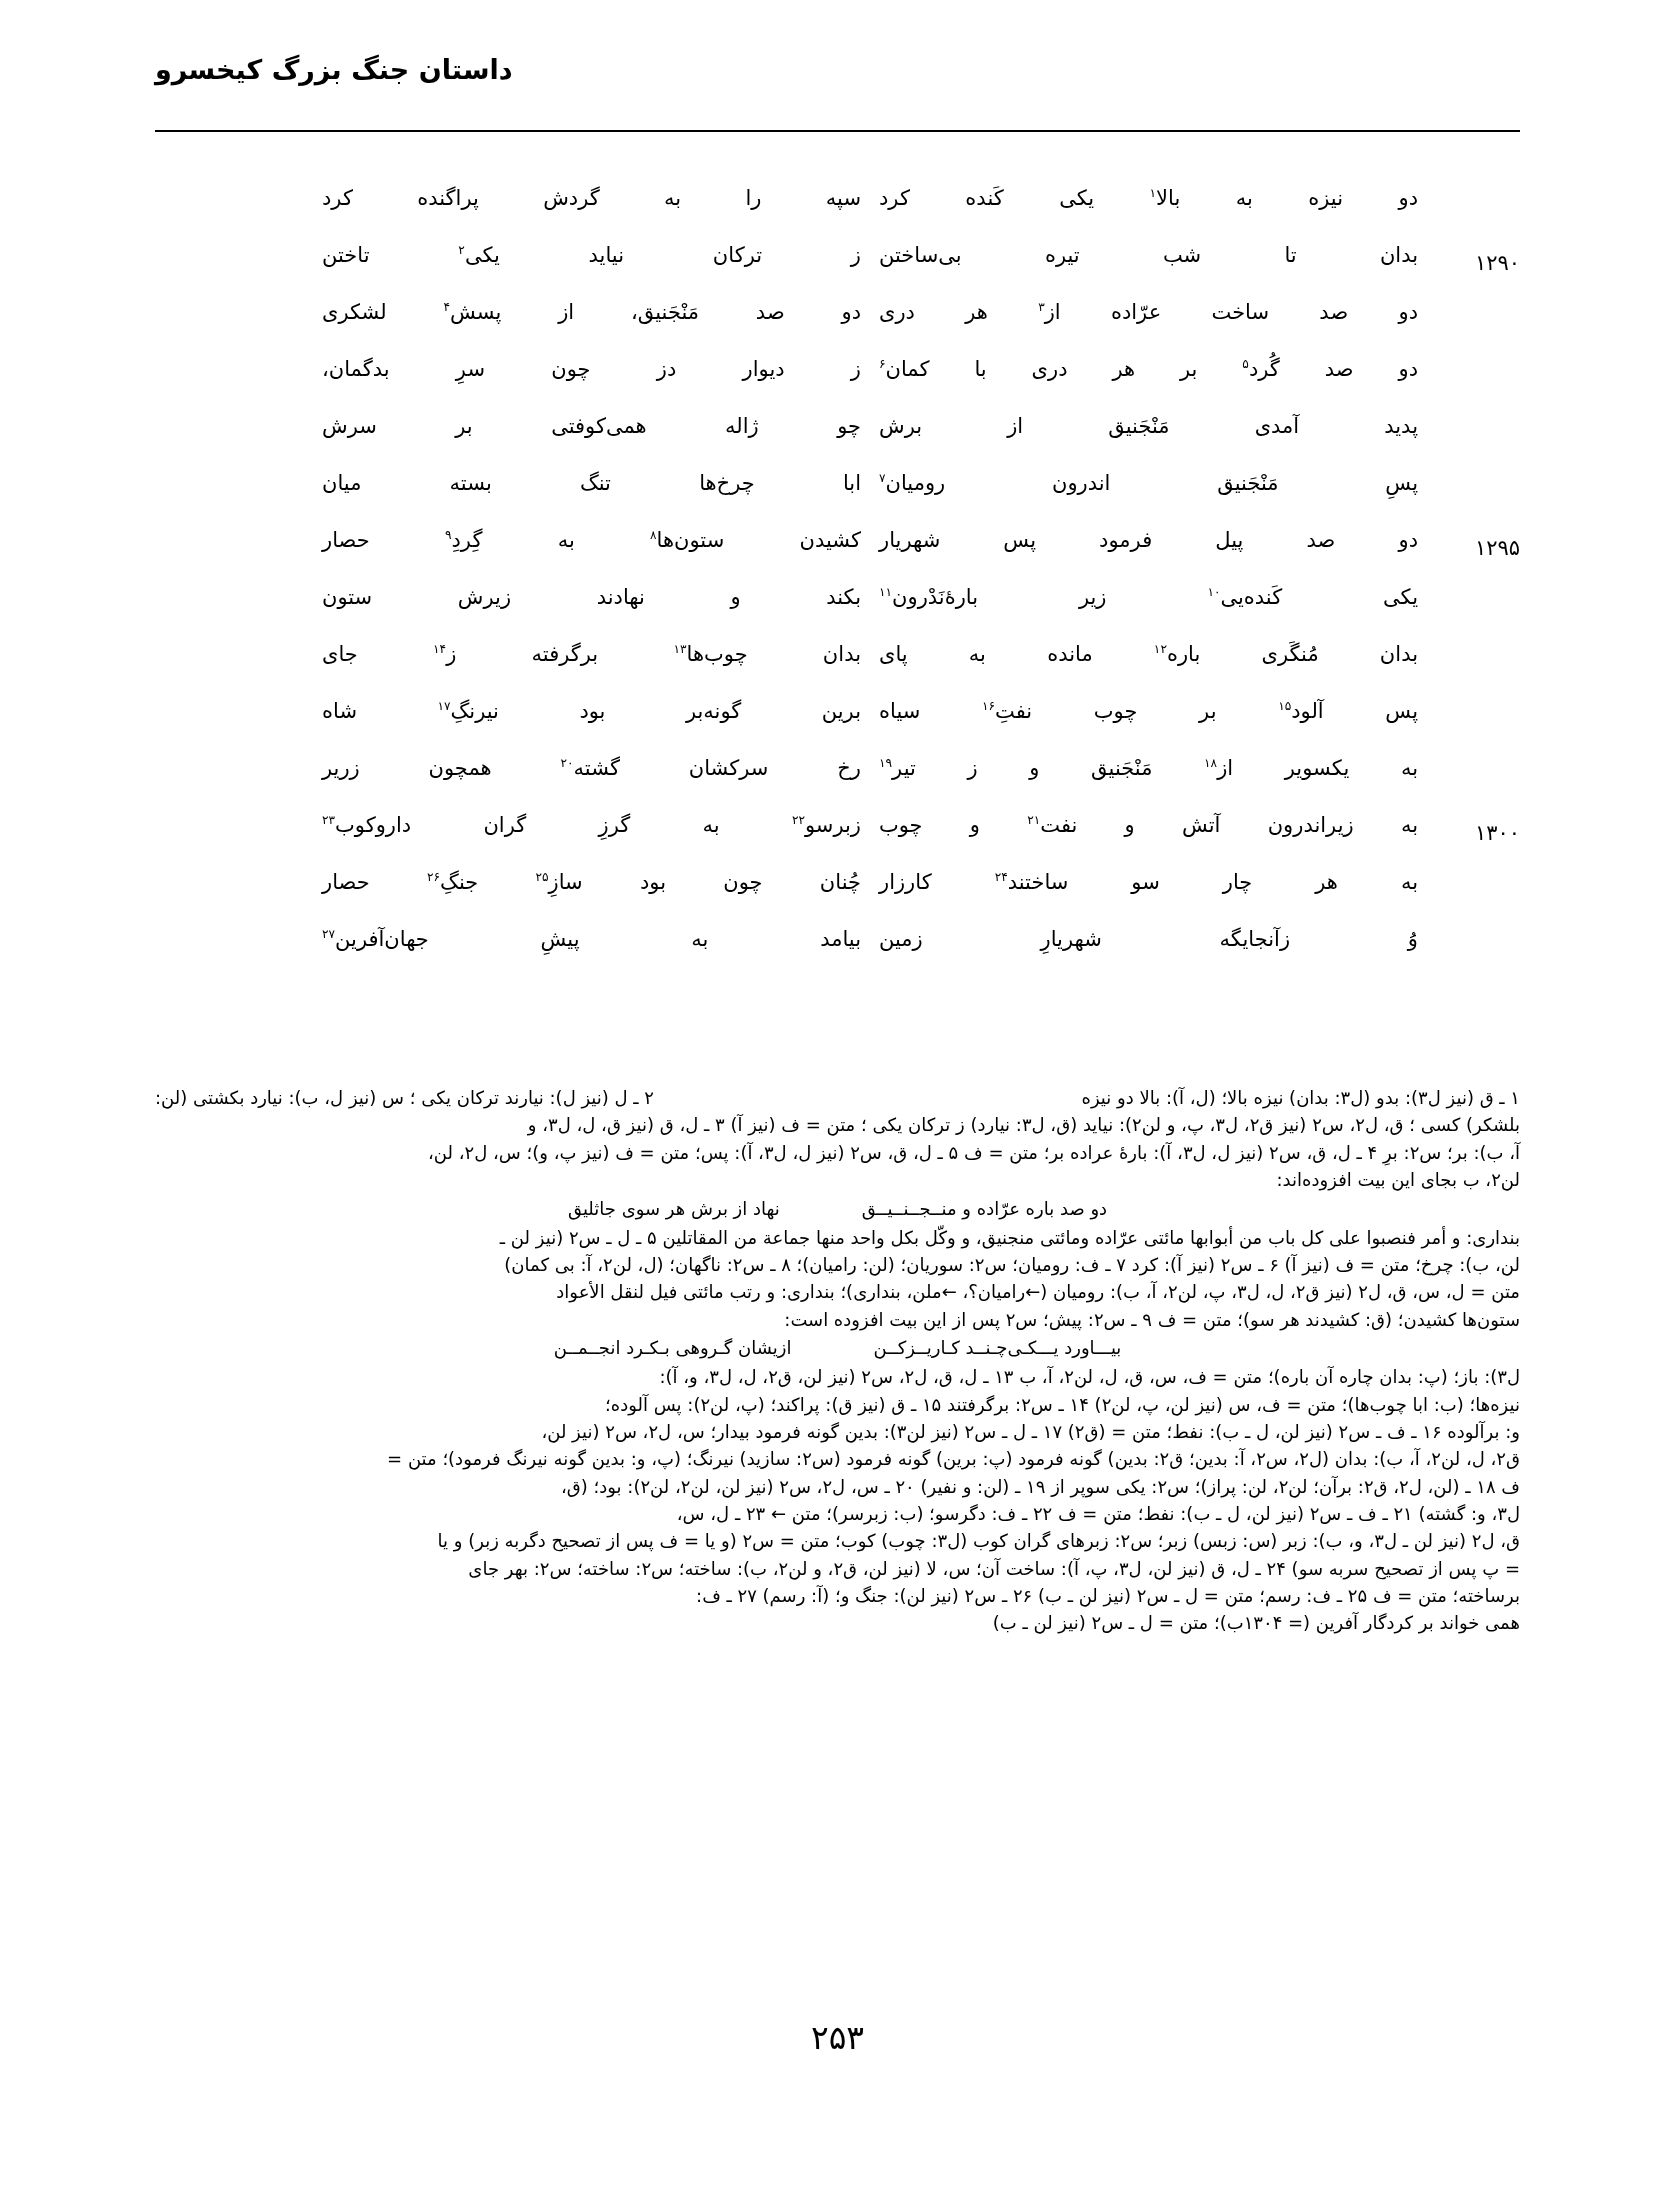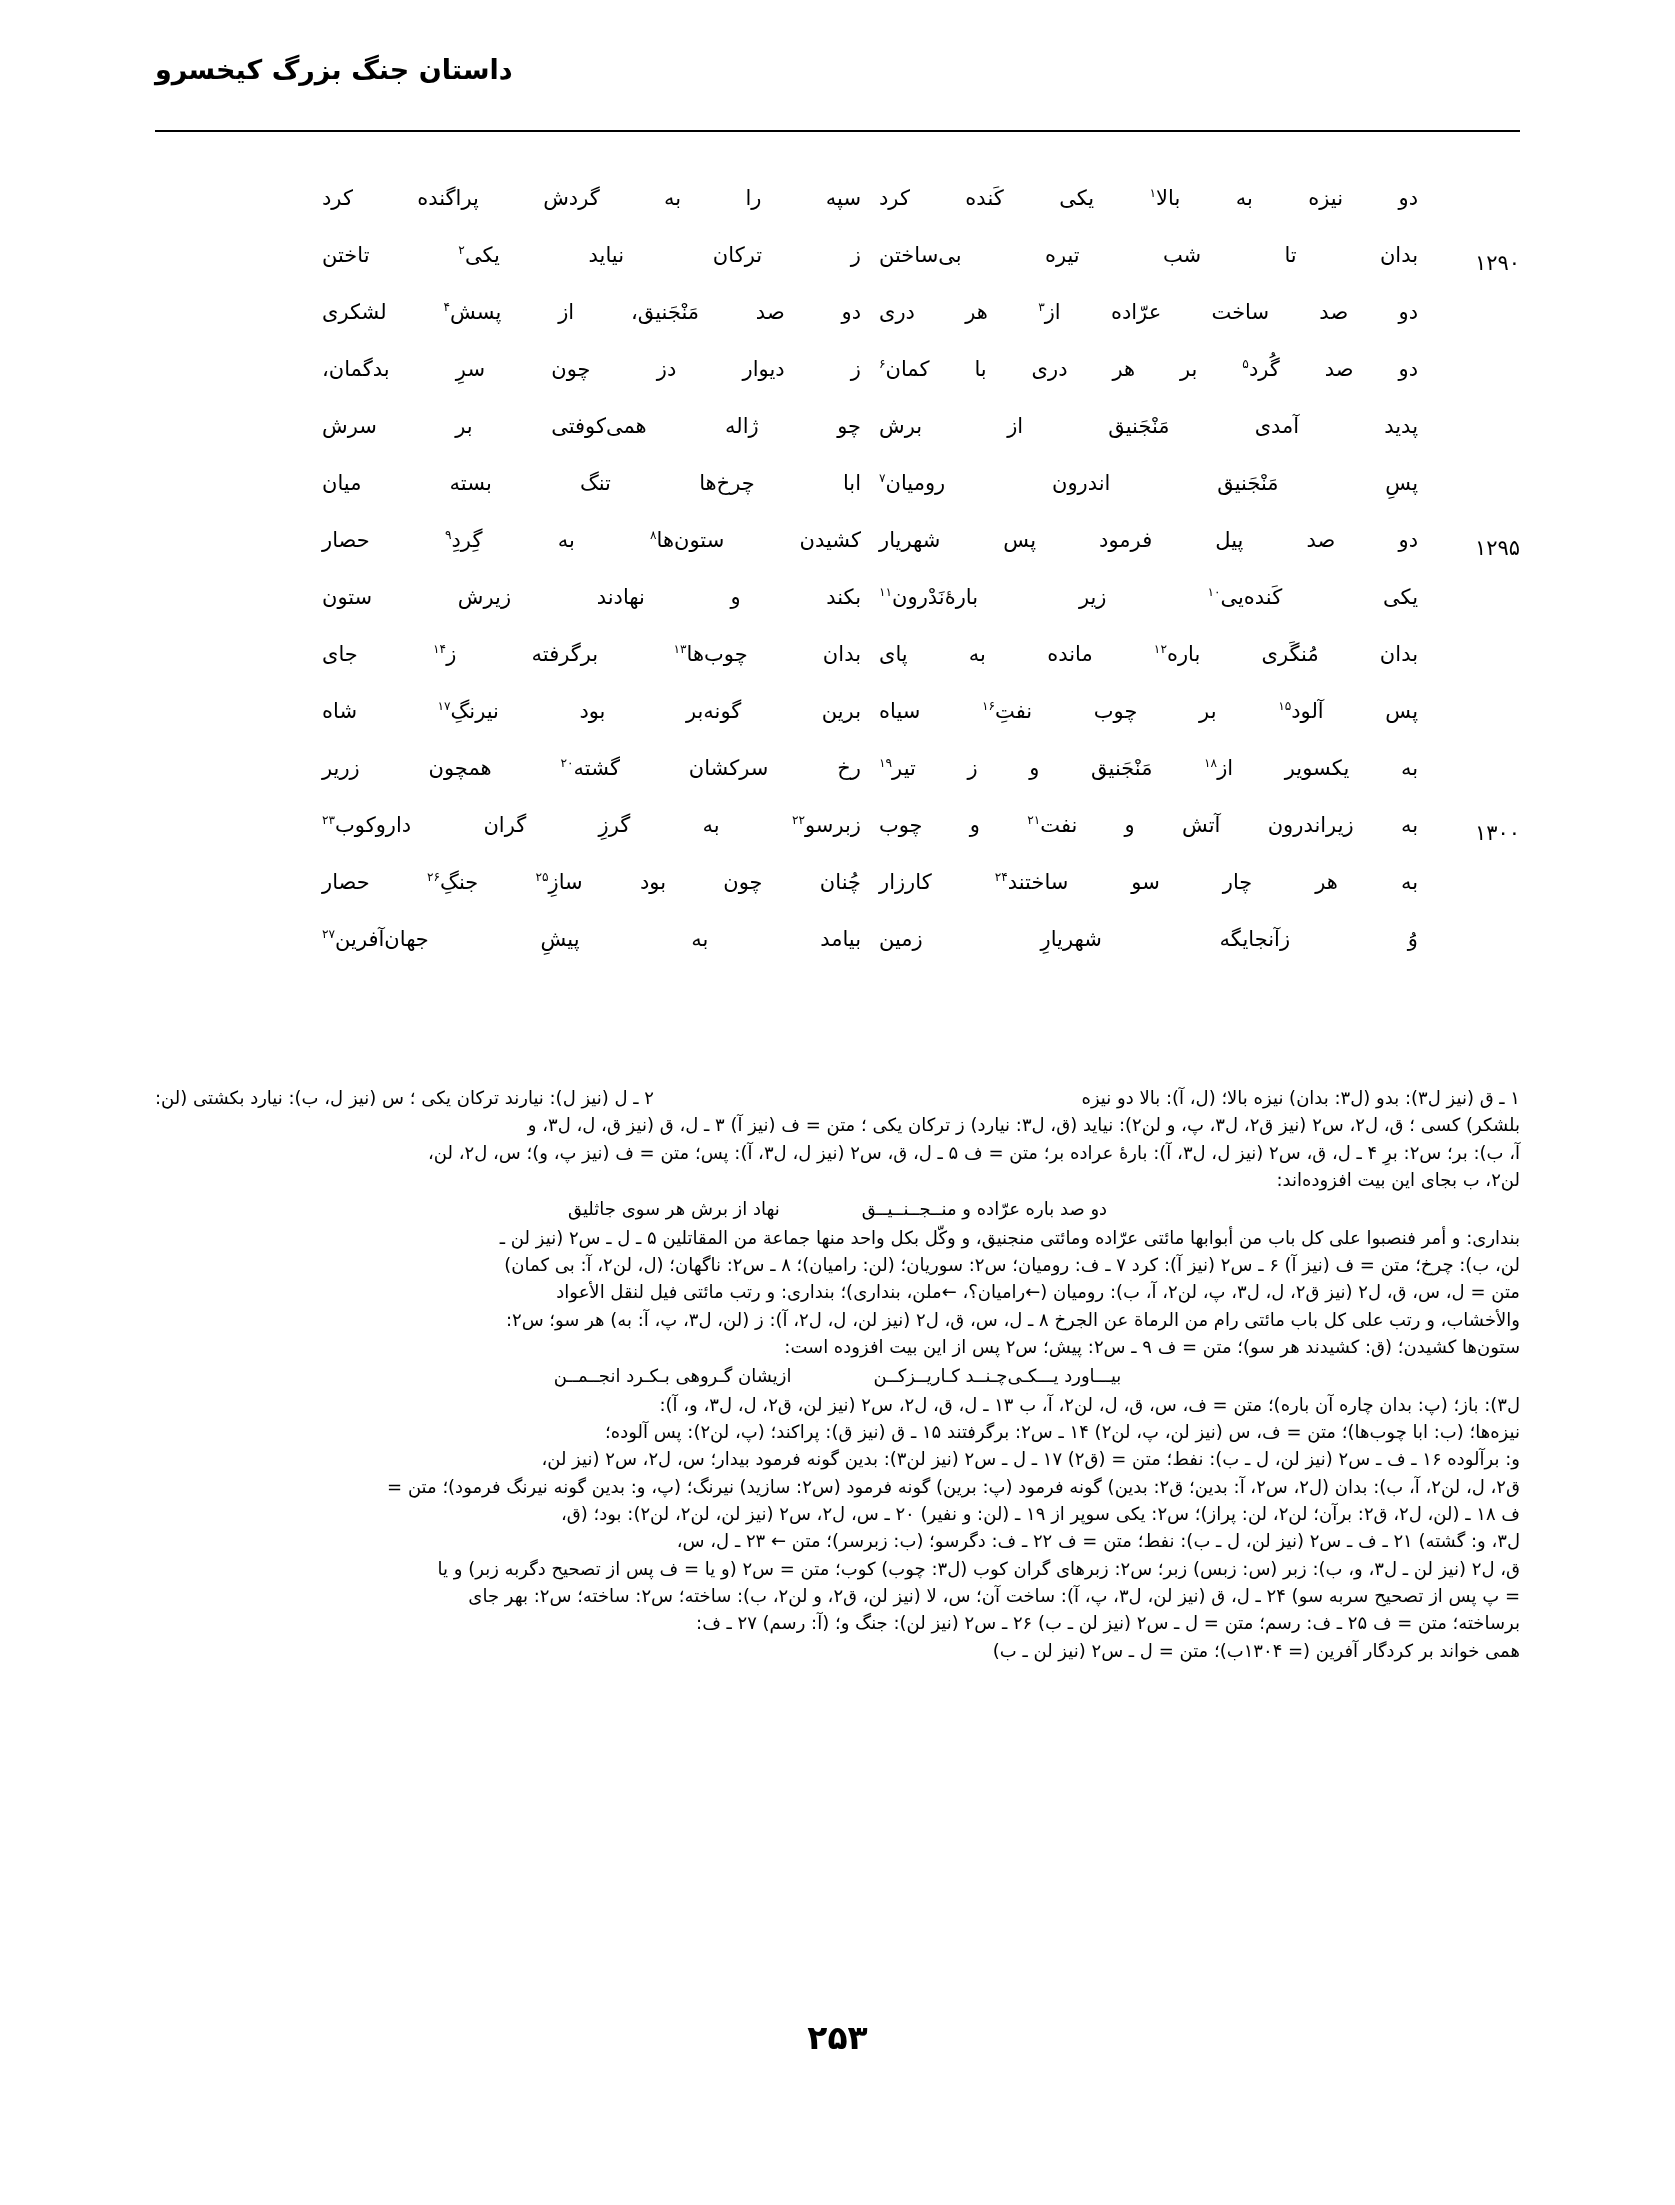--- a/index.html
+++ b/index.html
@@ -116,21 +116,21 @@
   }
 
   
   #folio {
     position: absolute;
     top: 2018px;
     left: 0;
     right: 0;
     text-align: center;
     font-size: 33px;
-    font-weight: bold;
+    font-weight: normal;
     direction: rtl;
   }
 </style>
 </head>
 <body>
 
 <div id="page">
 
   <div class="runhead-wrap">
     <div class="runhead">داستان جنگ بزرگ کیخسرو</div>
@@ -218,21 +218,20 @@
       <div class="app-line">بلشکر) کسی ؛ ق، ل۲، س۲ (نیز ق۲، ل۳، پ، و لن۲): نیاید (ق، ل۳: نیارد) ز ترکان یکی ؛ متن = ف (نیز آ)        ۳ ـ ل، ق (نیز ق، ل، ل۳، و</div>
       <div class="app-line">آ، ب): بر؛ س۲: برِ       ۴ ـ ل، ق، س۲ (نیز ل، ل۳، آ): بارهٔ عراده بر؛ متن = ف           ۵ ـ ل، ق، س۲ (نیز ل، ل۳، آ): پس؛ متن = ف (نیز پ، و)؛ س، ل۲، لن،</div>
       <div class="app-line">لن۲، ب بجای این بیت افزوده‌اند:</div>
       <div class="quoted-bayt">
         <span class="qh">دو صد باره عرّاده و منــجــنــیــق</span>
         <span class="qh">نهاد از برش هر سوی جاثلیق</span>
       </div>
       <div class="app-line">بنداری: و أمر فنصبوا علی کل باب من أبوابها مائتی عرّاده ومائتی منجنیق، و وکّل بکل واحد منها جماعة من المقاتلین        ۵ ـ ل ـ س۲ (نیز لن ـ</div>
       <div class="app-line">لن، ب): چرخ؛ متن = ف (نیز آ)       ۶ ـ س۲ (نیز آ): کرد       ۷ ـ ف: رومیان؛ س۲: سوریان؛ (لن: رامیان)؛      ۸ ـ س۲: ناگهان؛ (ل، لن۲، آ: بی کمان)</div>
       <div class="app-line">متن = ل، س، ق، ل۲ (نیز ق۲، ل، ل۳، پ، لن۲، آ، ب): رومیان (←رامیان؟، ←ملن، بنداری)؛ بنداری: و رتب مائتی فیل لنقل الأعواد</div>
-      <div class="app-line">والأخشاب، و رتب علی کل باب مائتی رام من الرماة عن الجرخ        ۸ ـ ل، س، ق، ل۲ (نیز لن، ل، ل۲، آ): ز (لن، ل۳، پ، آ: به) هر سو؛ س۲:</div>
       <div class="app-line">ستون‌ها کشیدن؛ (ق: کشیدند هر سو)؛ متن = ف           ۹ ـ س۲: پیش؛ س۲ پس از این بیت افزوده است:</div>
       <div class="quoted-bayt">
         <span class="qh">بیـــاورد یـــکـی‌چـنــد کـاریــزکــن</span>
         <span class="qh">ازیشان گـروهی بـکـرد انجــمــن</span>
       </div>
       <div class="app-line">ل۳): باز؛ (پ: بدان چاره آن باره)؛ متن = ف، س، ق، ل، لن۲، آ، ب        ۱۳ ـ ل، ق، ل۲، س۲ (نیز لن، ق۲، ل، ل۳، و، آ):</div>
       <div class="app-line">نیزه‌ها؛ (ب: ابا چوب‌ها)؛ متن = ف، س (نیز لن، پ، لن۲)        ۱۴ ـ س۲: برگرفتند        ۱۵ ـ ق (نیز ق): پراکند؛ (پ، لن۲): پس آلوده؛</div>
       <div class="app-line">و: برآلوده        ۱۶ ـ ف ـ س۲ (نیز لن، ل ـ ب): نفط؛ متن = (ق۲)        ۱۷ ـ ل ـ س۲ (نیز لن۳): بدین گونه فرمود بیدار؛ س، ل۲، س۲ (نیز لن،</div>
       <div class="app-line">ق۲، ل، لن۲، آ، ب): بدان (ل۲، س۲، آ: بدین؛ ق۲: بدین) گونه فرمود (پ: برین) گونه فرمود (س۲: سازید) نیرنگ؛ (پ، و: بدین گونه نیرنگ فرمود)؛ متن =</div>
       <div class="app-line">ف        ۱۸ ـ (لن، ل۲، ق۲: برآن؛ لن۲، لن: پراز)؛ س۲: یکی سوپر از        ۱۹ ـ (لن: و نفیر)        ۲۰ ـ س، ل۲، س۲ (نیز لن، لن۲، لن۲): بود؛ (ق،</div>

